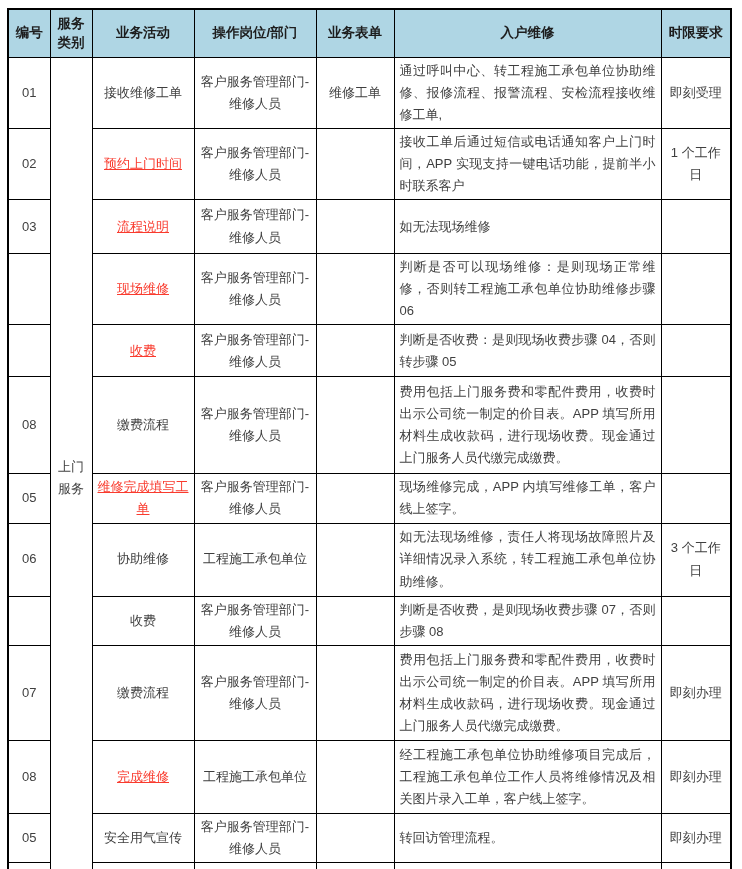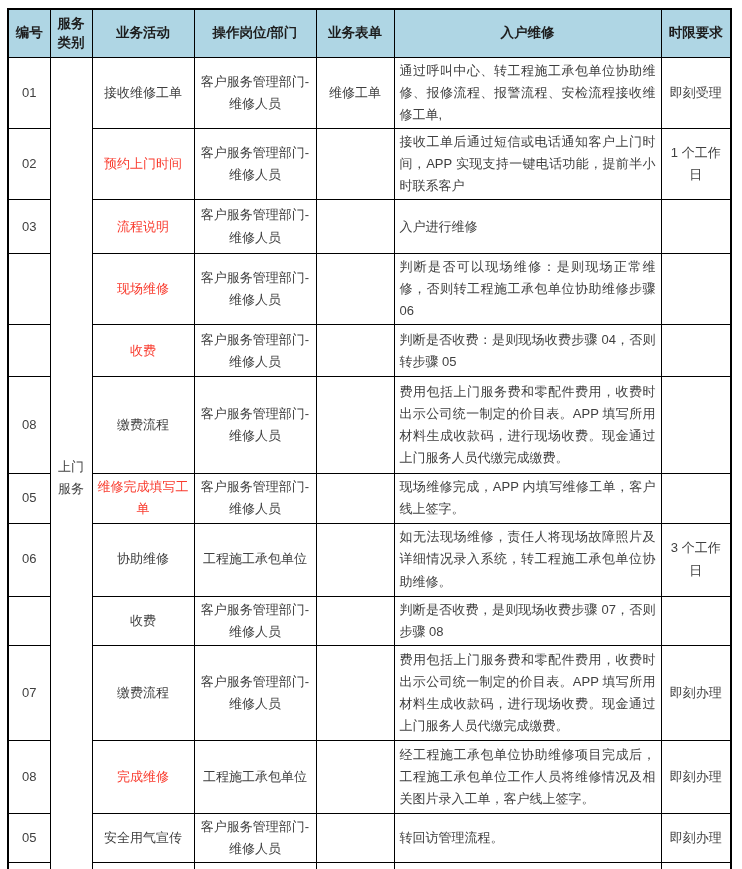--- a/index.html
+++ b/index.html
@@ -44,20 +44,21 @@
     line-height: 1.7;
     padding: 2px 3px;
     text-align: center;
   }
   td.desc {
     text-align: justify;
     padding: 2px 5px;
   }
   td.red {
     color: var(--red-text, #F93B2E);
+    text-decoration: underline;
   }
   td.category {
     text-align: center;
     line-height: 1.7;
   }
 </style>
 </head>
 <body>
 
 <div class="page">
@@ -98,21 +99,21 @@
           <td class="dept">客户服务管理部门-维修人员</td>
           <td class="form"></td>
           <td class="desc">接收工单后通过短信或电话通知客户上门时间，APP 实现支持一键电话功能，提前半小时联系客户</td>
           <td class="time">1 个工作日</td>
         </tr>
         <tr style="height: 54px;">
           <td class="num">03</td>
           <td class="activity red">流程说明</td>
           <td class="dept">客户服务管理部门-维修人员</td>
           <td class="form"></td>
-          <td class="desc">入户进行维修</td>
+          <td class="desc">如无法现场维修</td>
           <td class="time"></td>
         </tr>
         <tr style="height: 48px;">
           <td class="num"></td>
           <td class="activity red">现场维修</td>
           <td class="dept">客户服务管理部门-维修人员</td>
           <td class="form"></td>
           <td class="desc">判断是否可以现场维修：是则现场正常维修，否则转工程施工承包单位协助维修步骤 06</td>
           <td class="time"></td>
         </tr>

